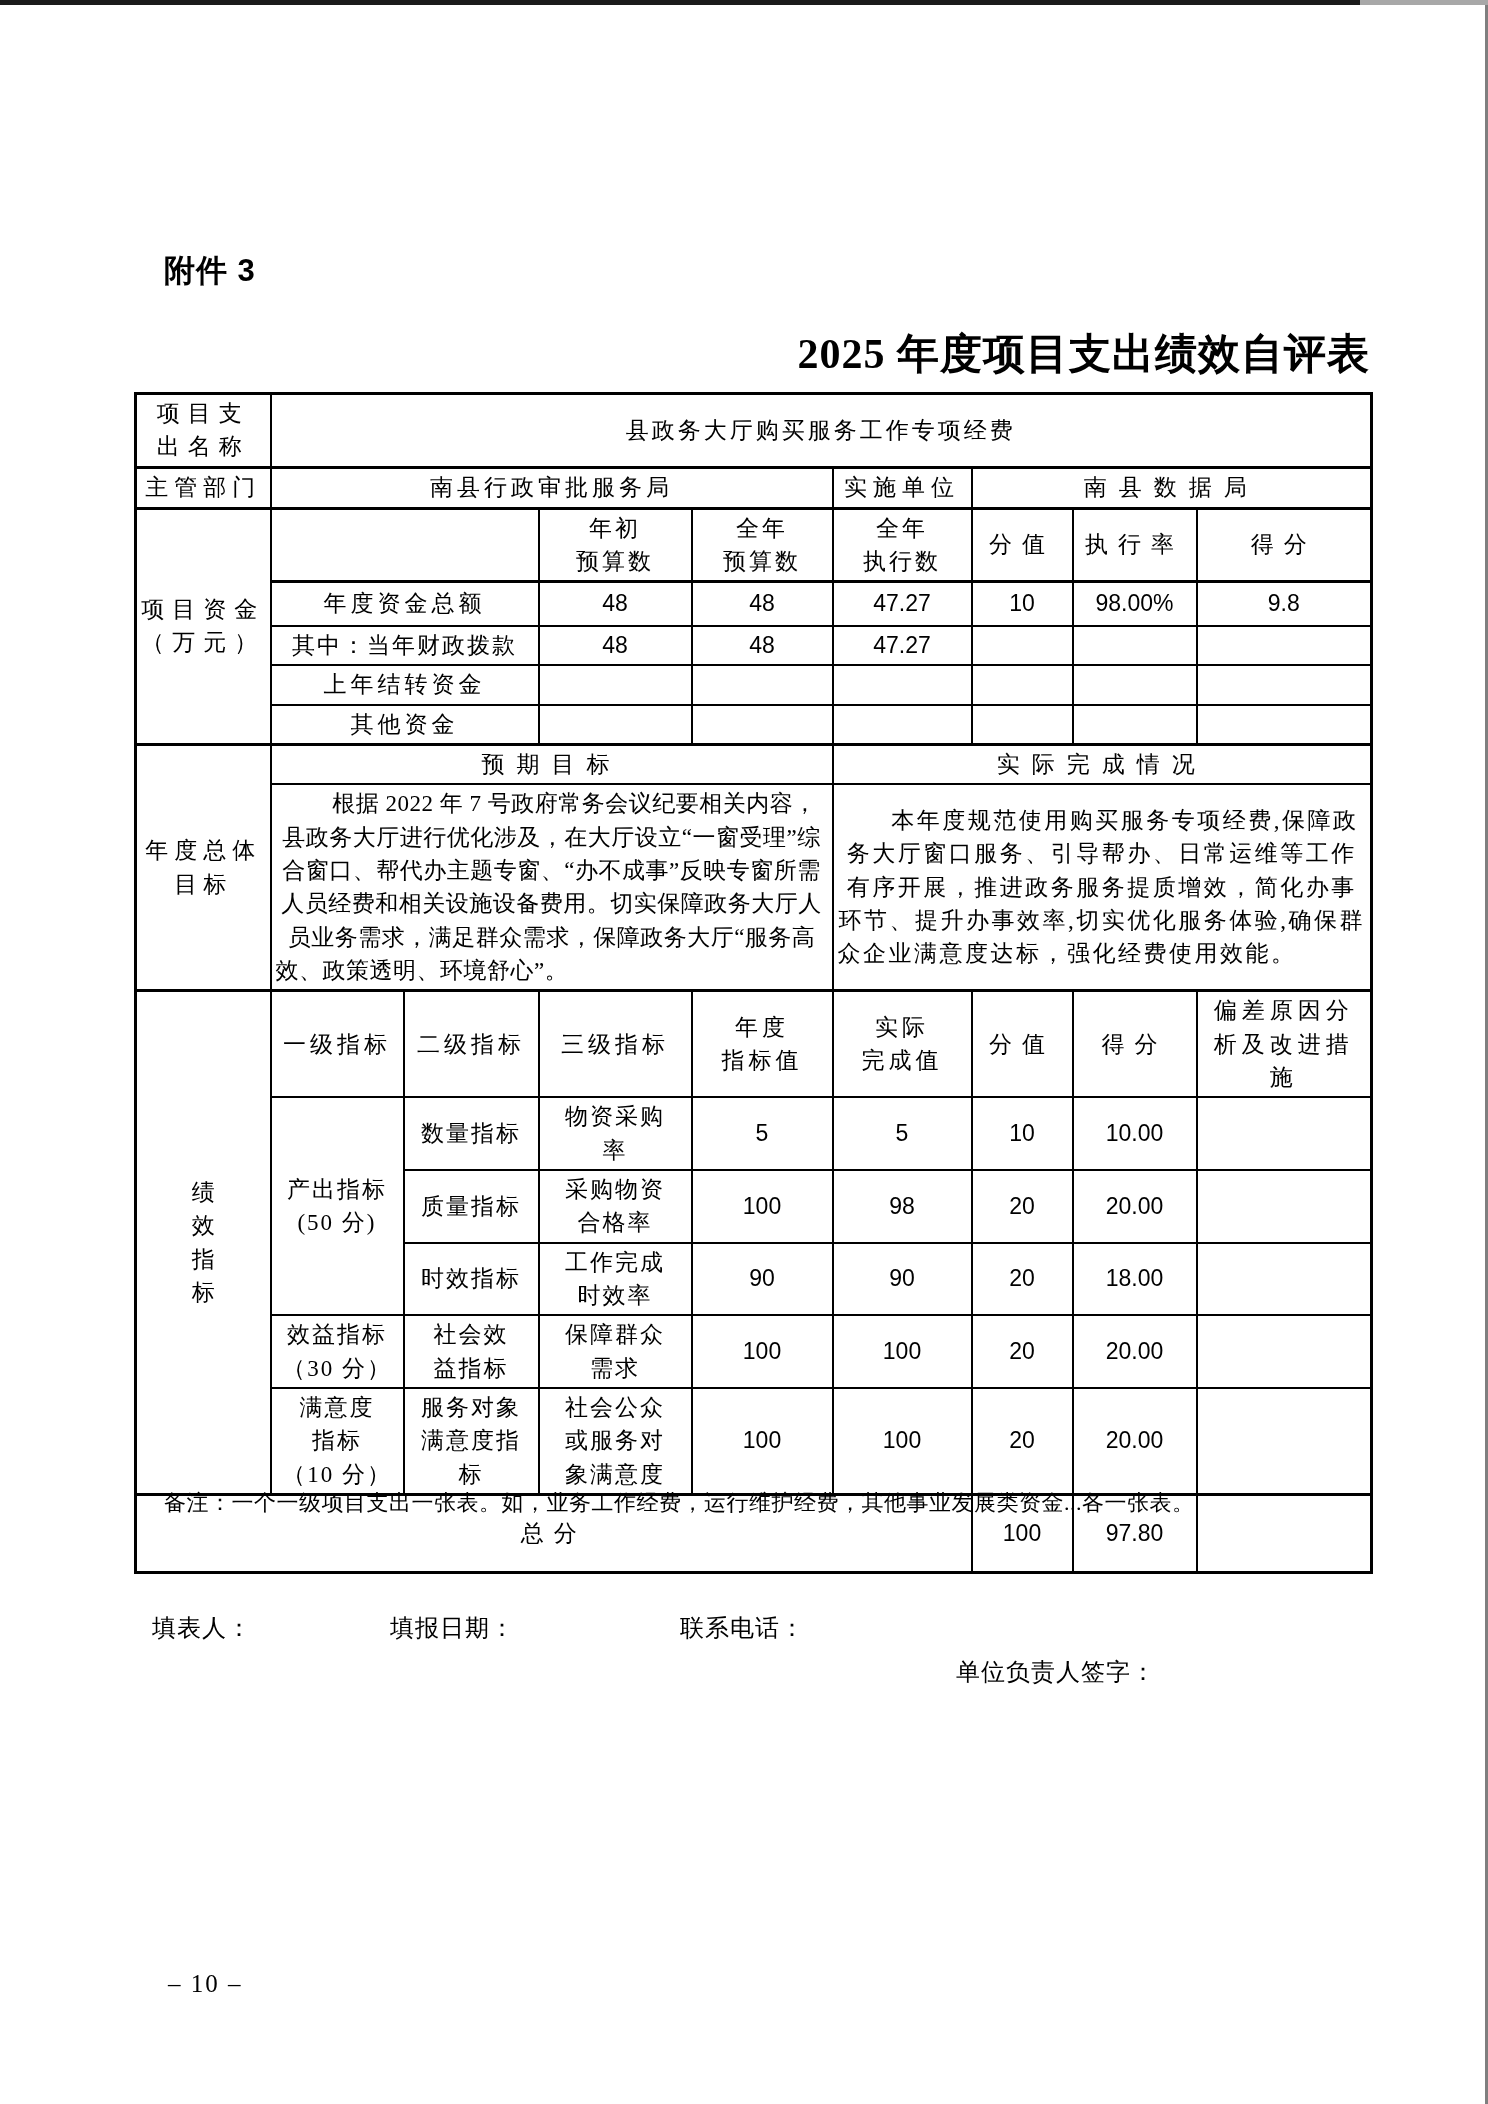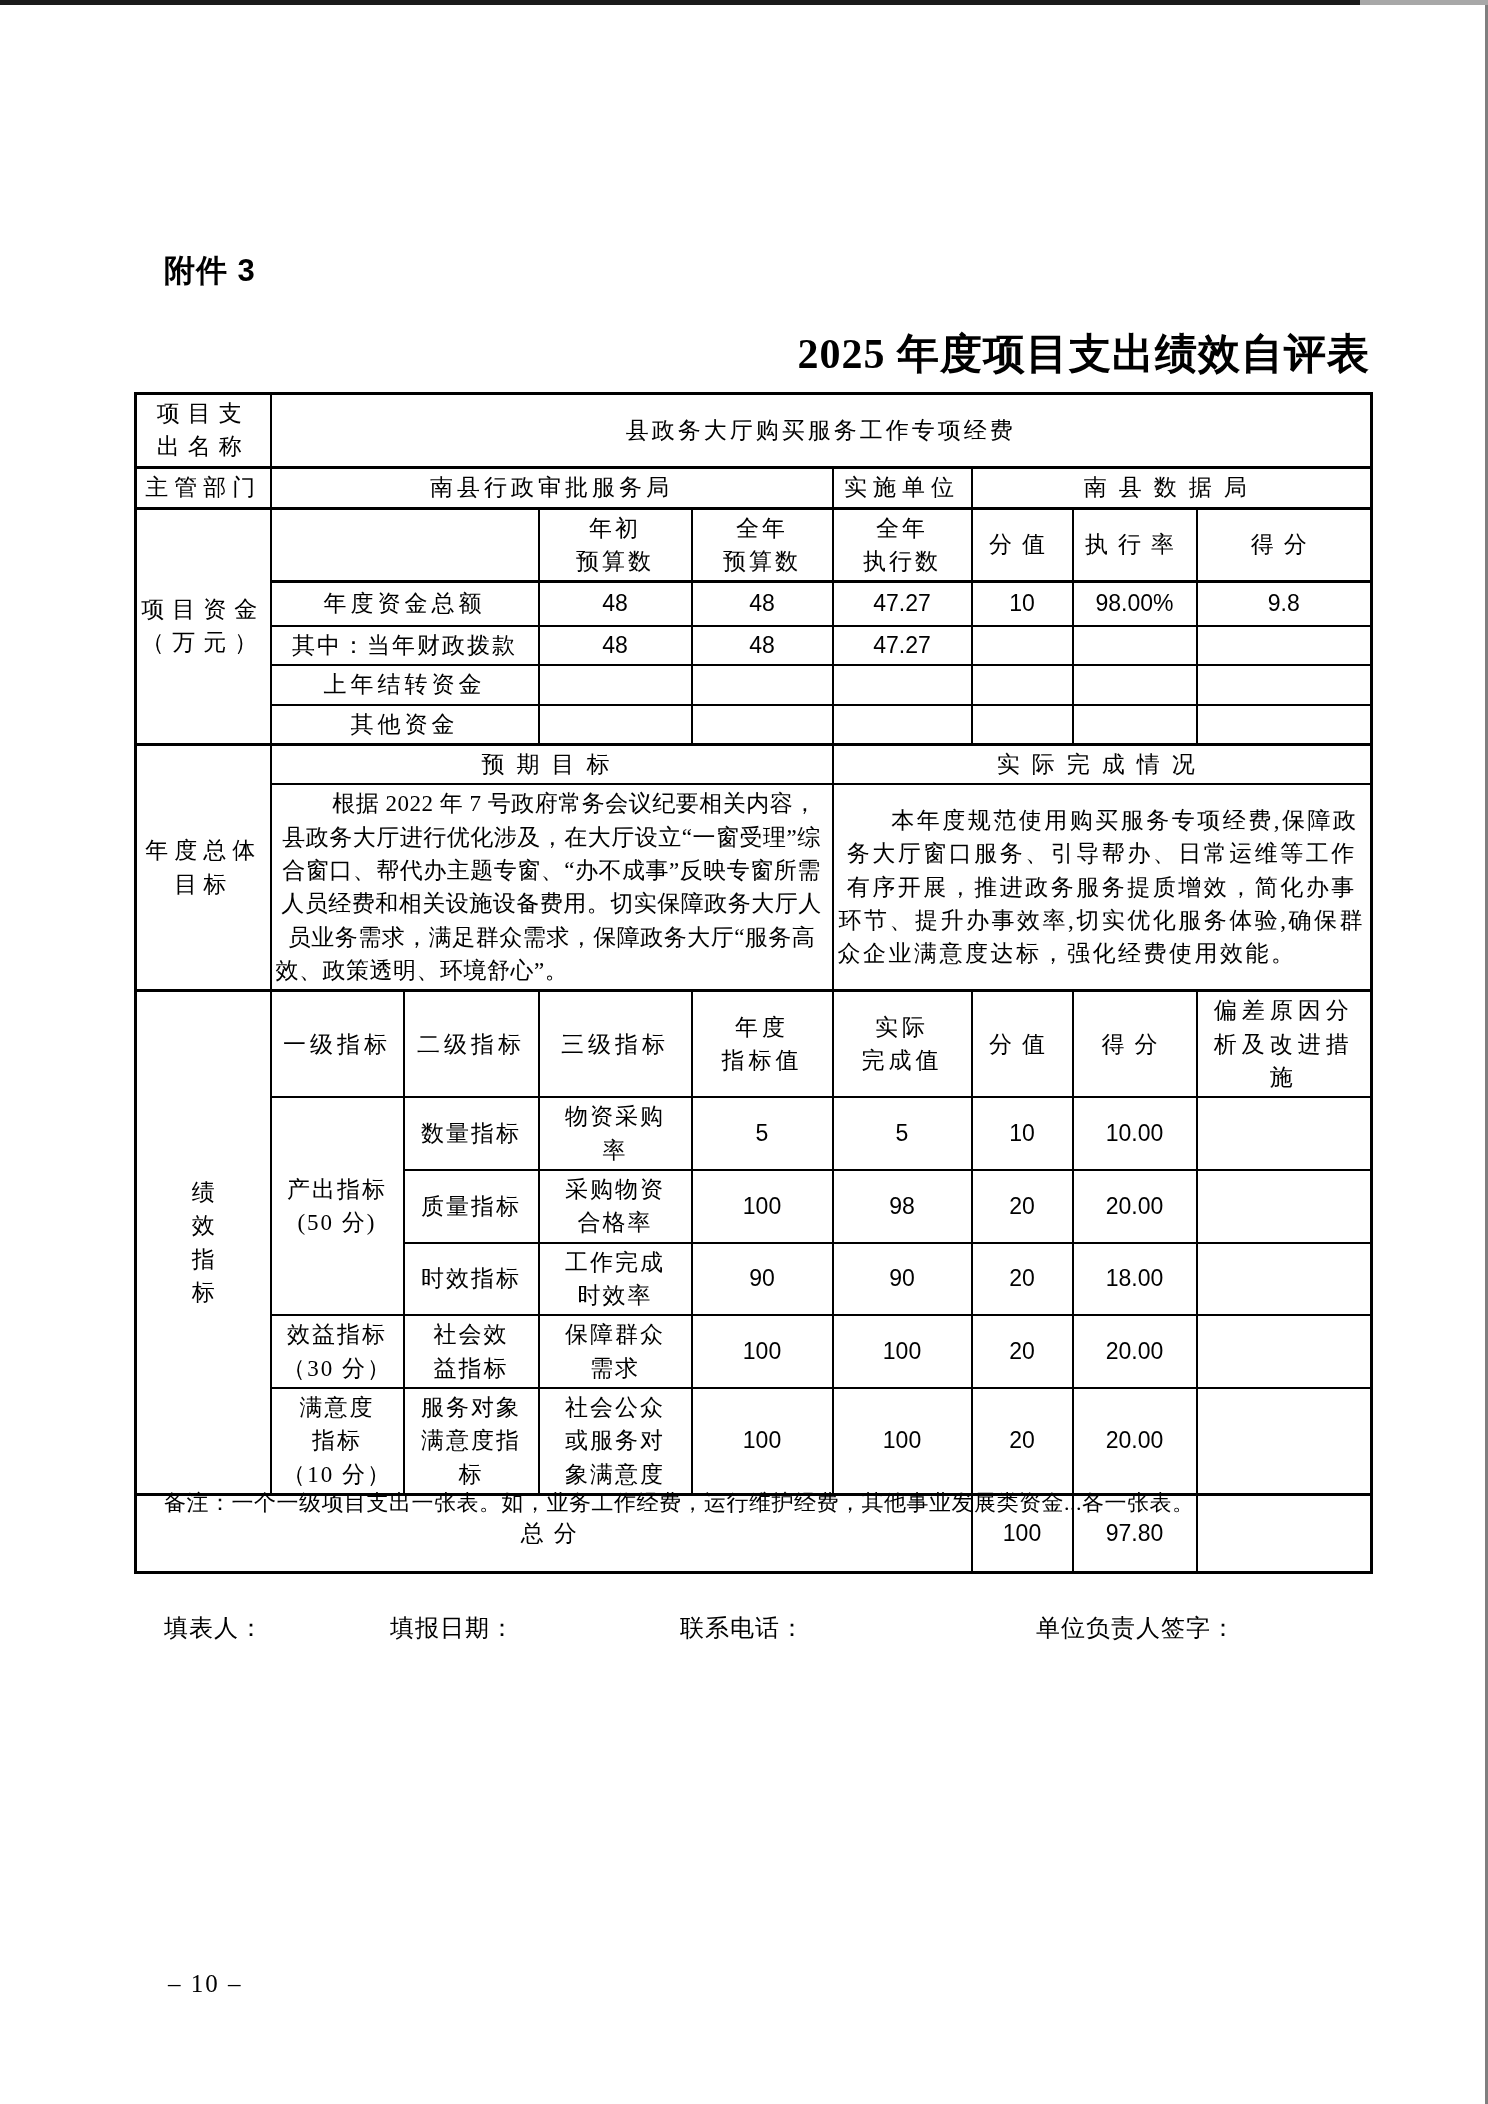--- a/index.html
+++ b/index.html
@@ -36,21 +36,21 @@
   .goal-txt{text-align:justify;text-align-last:left;vertical-align:top;
             padding:8px 9px 6px 9px;text-indent:2em;font-size:24px;line-height:33px;}
   .goal-txt-r{letter-spacing:2.5px;}
   .goal-txt-l{letter-spacing:0.5px;}
   .dev-hdr{text-align:left;padding-left:10px;letter-spacing:5px;line-height:1.5;}
   .tot-score{padding-bottom:22px;}
   .tot-points{padding-top:24px;}
 
   .remark{position:absolute;left:164px;top:1488px;font-size:22px;letter-spacing:0.5px;}
   .footer-field{position:absolute;top:1612px;font-size:24px;letter-spacing:1px;line-height:32px;}
-  .ff1{left:164px;text-align:right;} .ff2{left:390px;} .ff3{left:680px;} .ff4{left:1036px;}
+  .ff1{left:152px;text-align:right;} .ff2{left:390px;} .ff3{left:680px;} .ff4{left:956px;margin-top:44px;}
   .page-num{position:absolute;left:168px;top:1970px;font-size:25px;letter-spacing:2px;}
 </style>
 </head>
 <body>
 
 <div class="edge-top"></div>
 <div class="edge-top-r"></div>
 <div class="edge-right"></div>
 
 <div class="attachment">附件 3</div>

